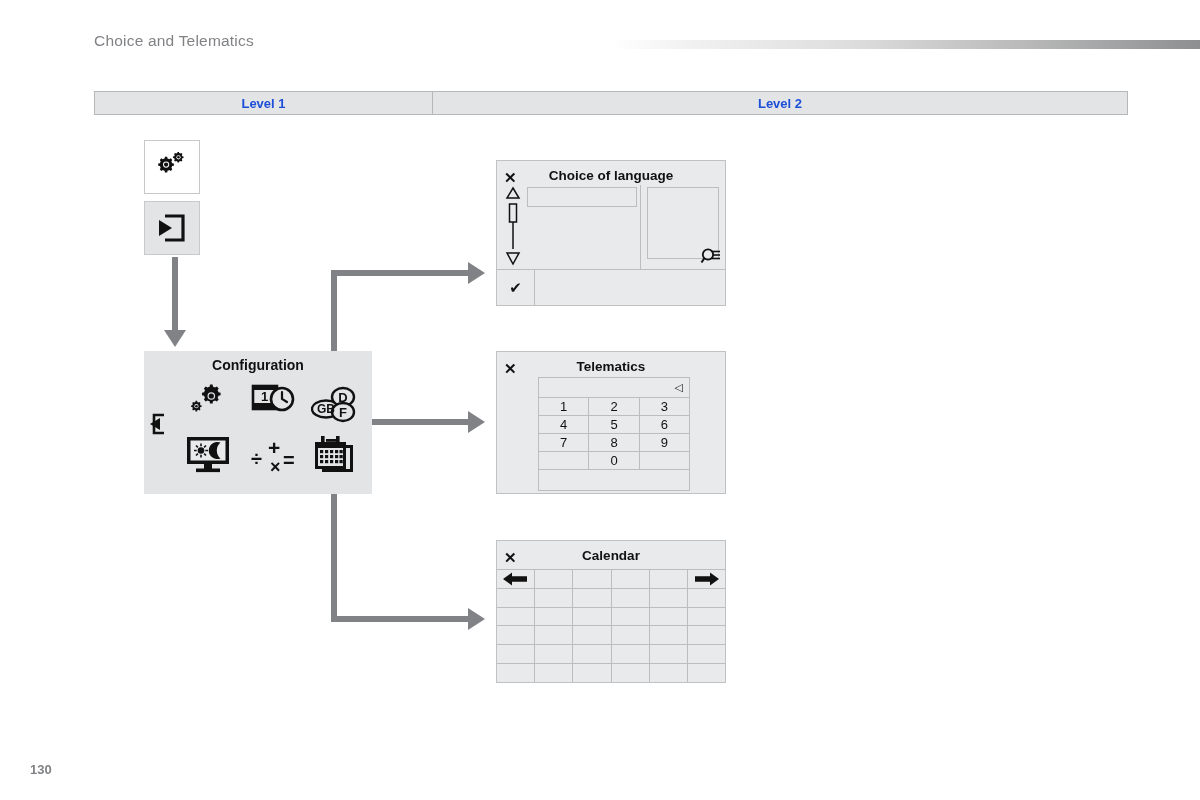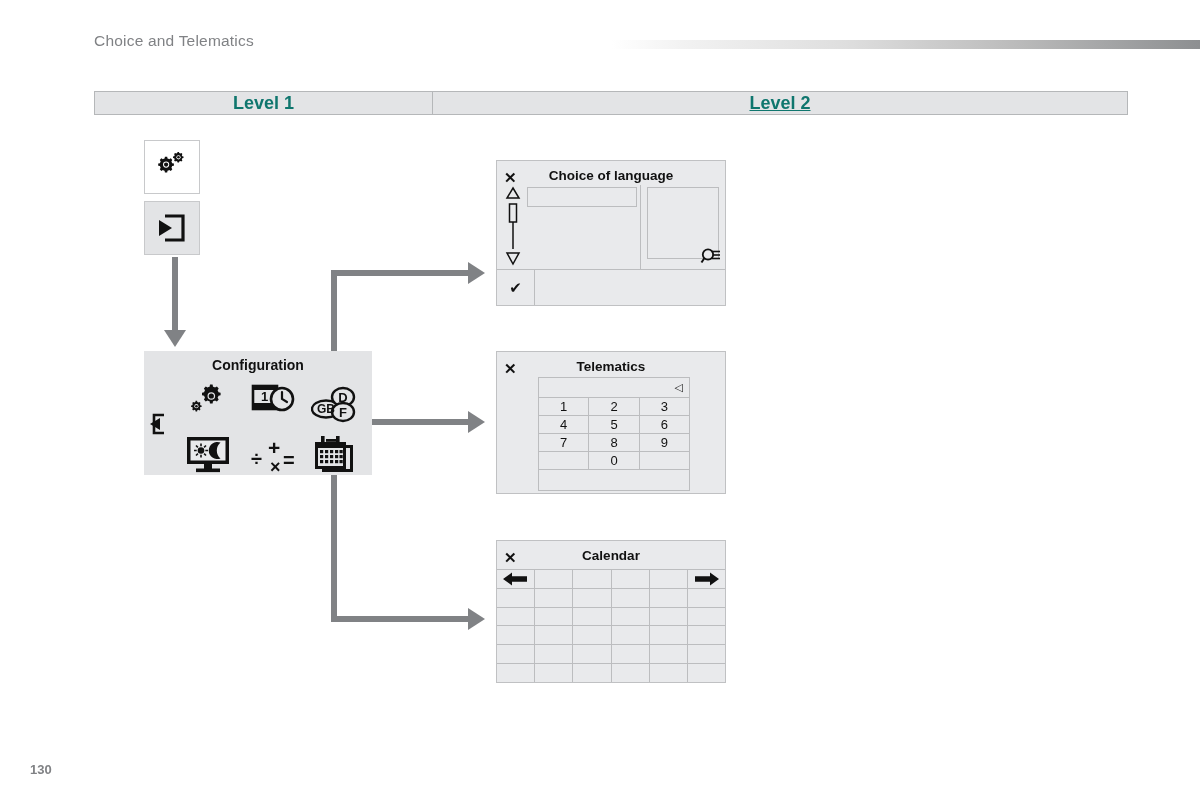--- a/index.html
+++ b/index.html
@@ -48,33 +48,32 @@
     height: 24px;
     display: flex;
     border: 1px solid #b5b7b9;
     box-sizing: border-box;
     background: #e3e4e6;
   }
   .level-cell {
     display: flex;
     align-items: center;
     justify-content: center;
-    font-size: 18px;
+    font-size: 13px;
     font-weight: bold;
-    color: #0f766e;
+    color: #1d4ed8;
     box-sizing: border-box;
     text-align: right;
   }
   .level-cell.l1 {
     width: 338px;
     border-right: 1px solid #b5b7b9;
   }
   .level-cell.l2 {
     flex: 1;
-    text-decoration: underline;
   }
 
   
   .icon-box {
     position: absolute;
     width: 56px;
     height: 54px;
     border: 1px solid #c8c9cb;
     box-sizing: border-box;
     display: flex;
@@ -127,21 +126,21 @@
     font-weight: bold;
     line-height: 1;
     color: #111;
   }
 
   
   #config-panel {
     left: 144px;
     top: 351px;
     width: 228px;
-    height: 124px;
+    height: 143px;
     background: #e3e4e6;
     border: none;
   }
   #config-title {
     top: 6px;
     font-size: 14px;
   }
   .cfg-icon {
     position: absolute;
     display: flex;

